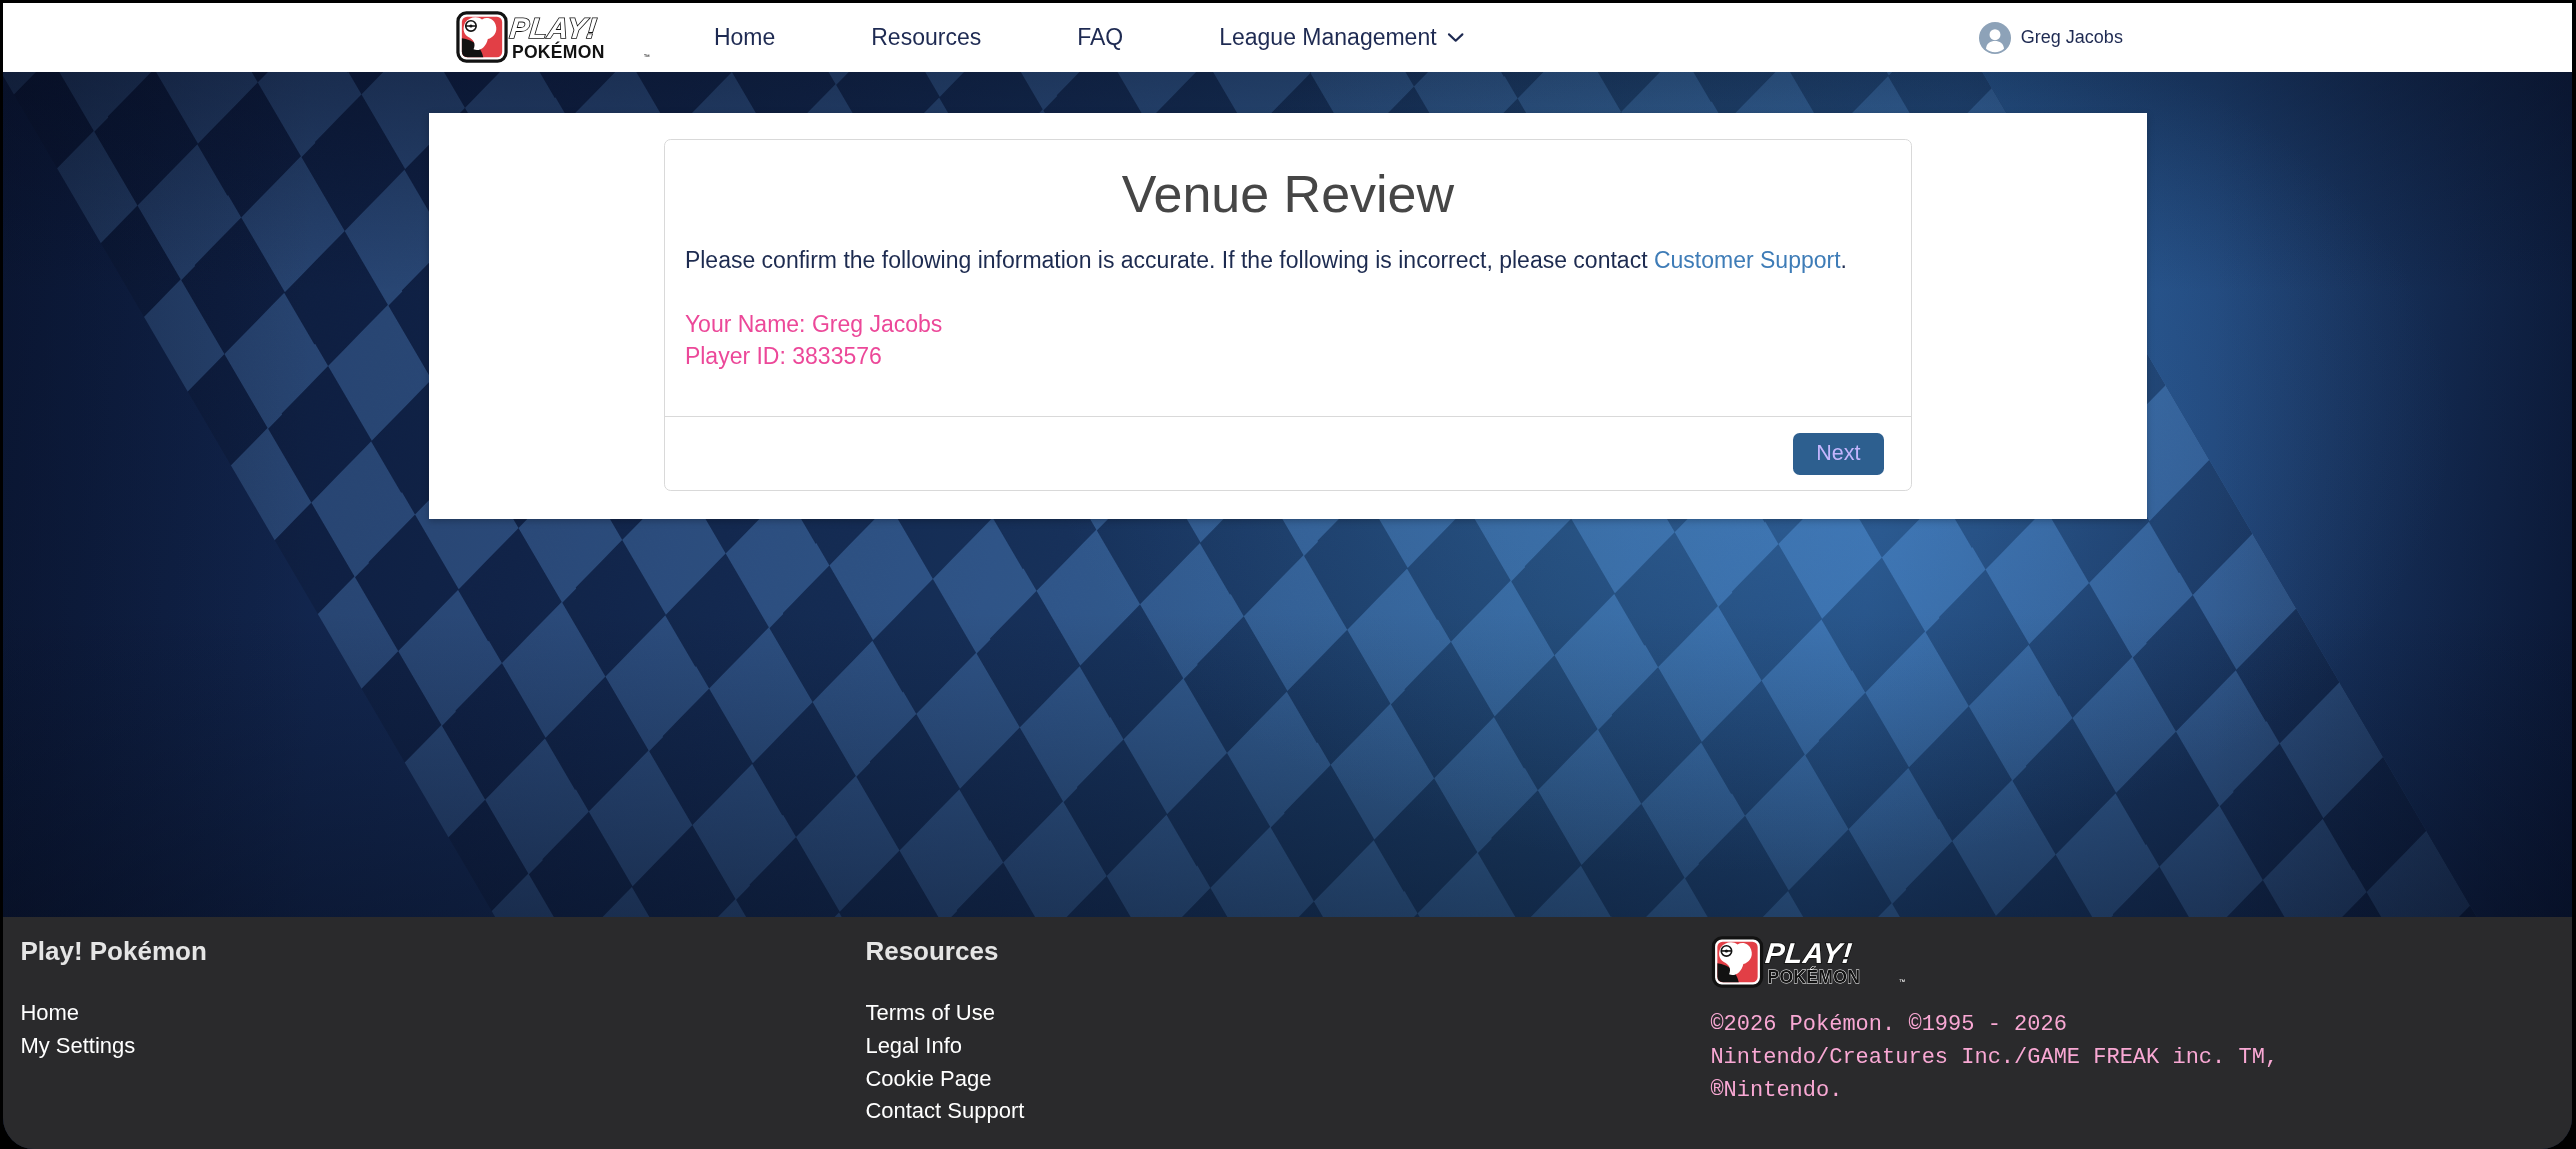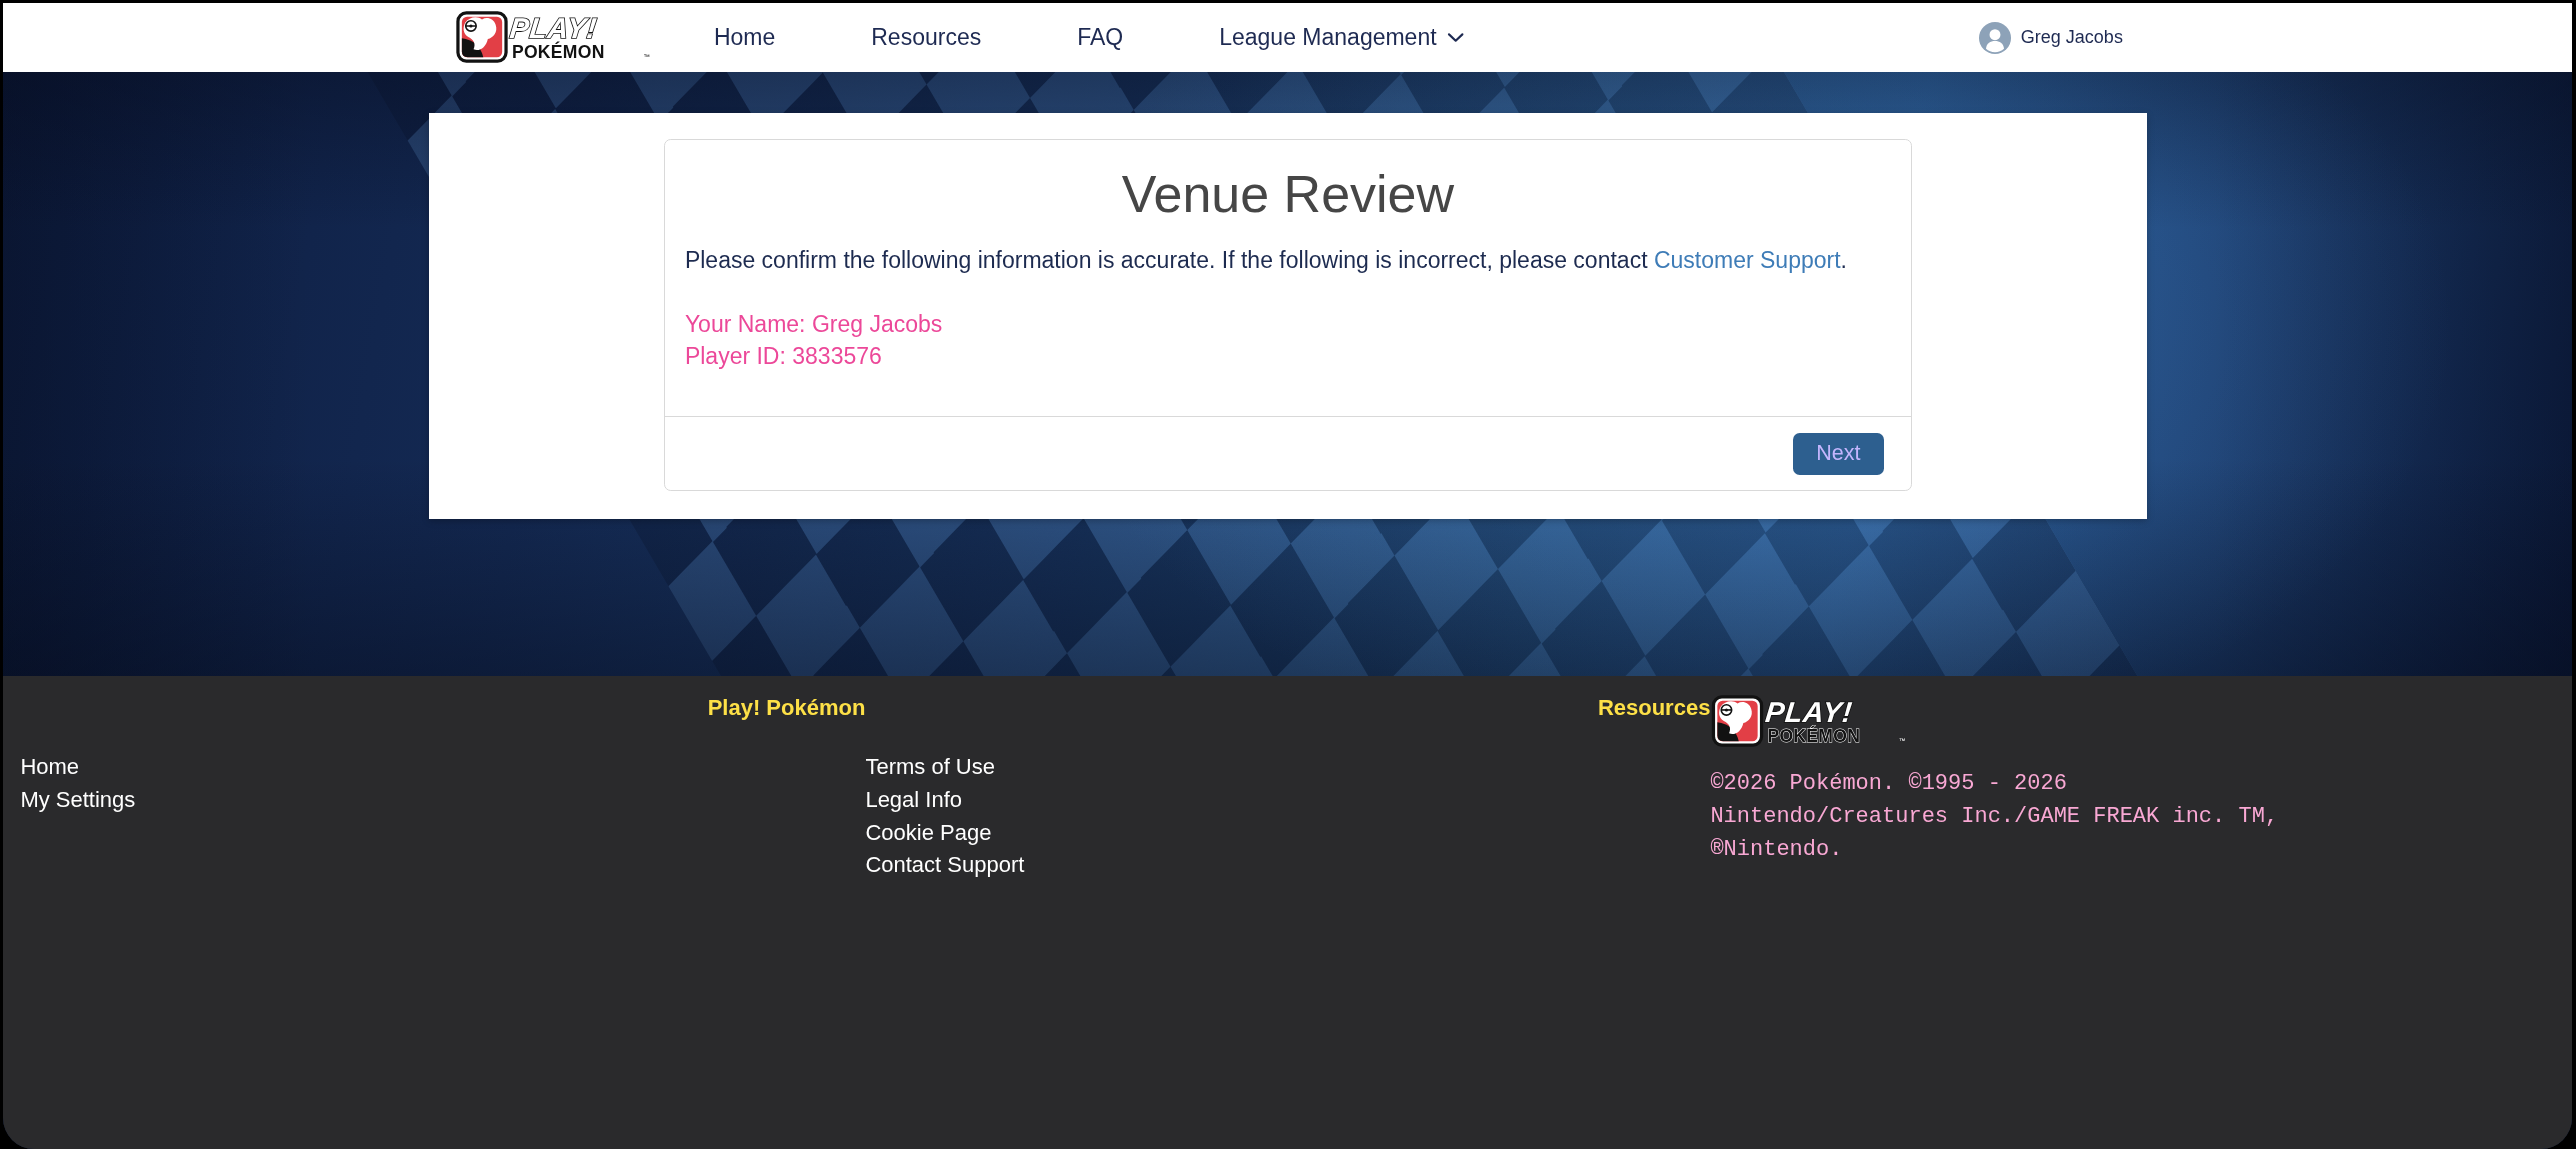--- a/index.html
+++ b/index.html
@@ -54,21 +54,21 @@
     display: flex;
     align-items: center;
     gap: 9.4px;
     cursor: pointer;
   }
   .user-name { font-size: 18px; color: #1e2a52; }
 
   
   .main {
     position: relative;
-    height: 604px;
+    height: 845px;
     flex: none;
     overflow: hidden;
   }
   .bg-base {
     position: absolute; inset: 0;
     background: linear-gradient(100deg,
       #0d1c3f 0%, #142a54 22%, #1c3c6c 42%,
       #245284 60%, #2a5f9b 72%, #1b3a69 88%, #0e2048 100%);
   }
   .checker-outer {
@@ -152,25 +152,24 @@
     flex: 1;
     background: #2a2a2c;
     z-index: 3;
     position: relative;
     display: grid;
     grid-template-columns: 1fr 1fr 1fr;
     padding: 19px 17px 0;
     align-content: start;
   }
   .footer-col-title {
-    font-size: 22px;
+    font-size: 26px;
     font-weight: bold;
-    color: #fde047;
+    color: #e5e5e5;
     margin-bottom: 35px;
-    text-align: right;
   }
   .footer-links { list-style: none; }
   .footer-links li { margin-bottom: 10.7px; }
   .footer-link {
     font-size: 22px;
     color: #ffffff;
     text-decoration: none;
     line-height: 22px;
     cursor: pointer;
   }

